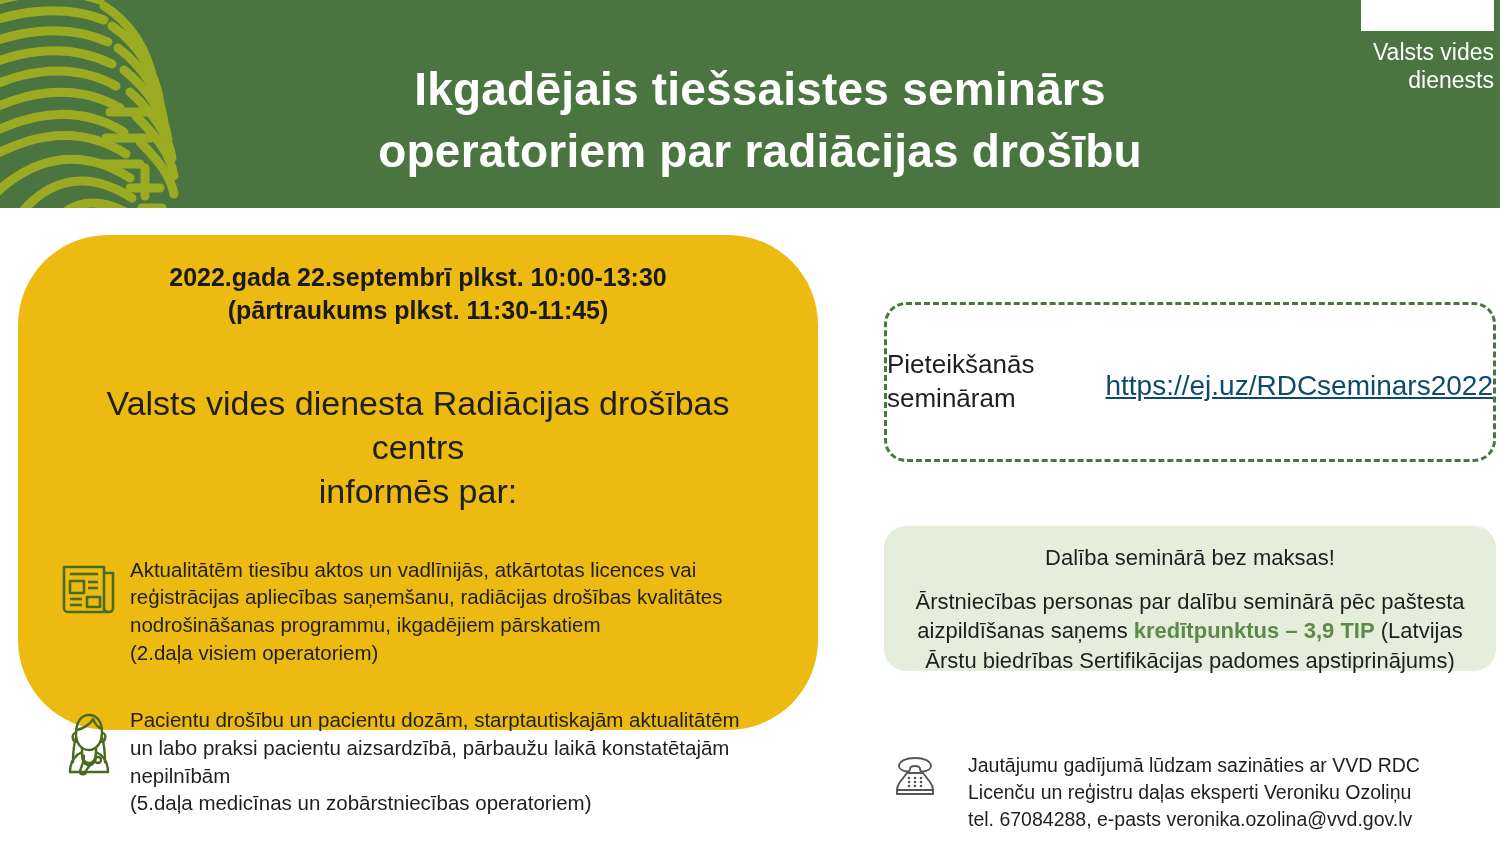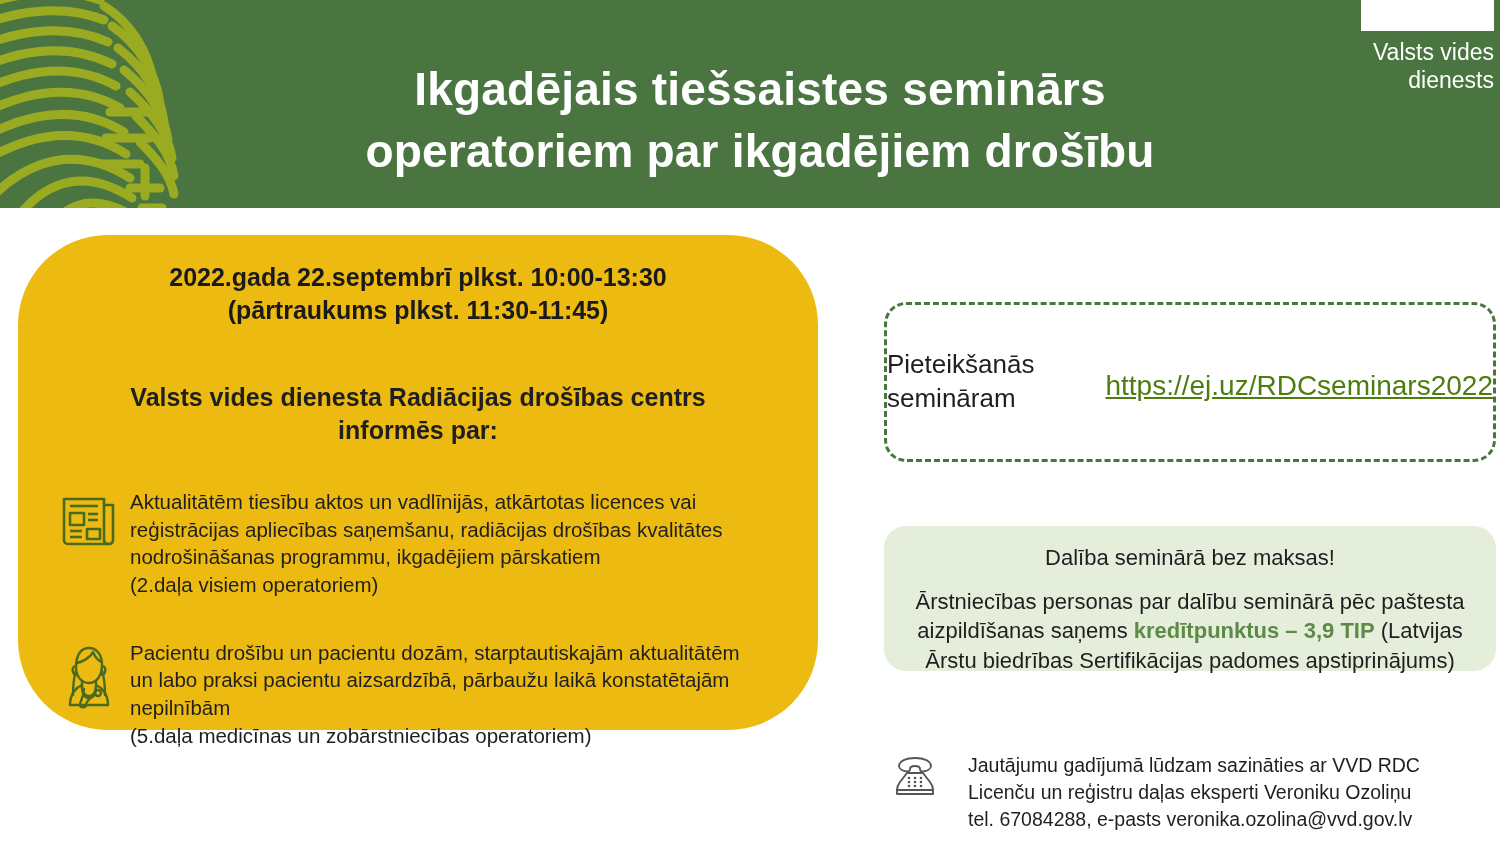--- a/index.html
+++ b/index.html
@@ -96,25 +96,24 @@
     font-weight: bold;
     font-size: 25px;
     line-height: 1.32;
     padding: 0 10px;
   }
   .ycard-date .dl { display: block; }
 
   .ycard-intro {
     text-align: center;
     color: #1f1f1f;
-    font-size: 25px;
+    font-size: 34px;
     line-height: 1.3;
     margin-top: 54px;
     padding: 0 38px;
-    font-weight: bold;
   }
   .ycard-intro .il { display: block; }
 
   .bullet-row {
     display: flex;
     align-items: flex-start;
     gap: 8px;
     margin-top: 42px;
     padding-left: 8px;
   }
@@ -150,21 +149,21 @@
     align-items: center;
     justify-content: center;
   }
   .signup-label {
     font-size: 26px;
     color: #1f1f1f;
     line-height: 1.3;
   }
   .signup-link {
     font-size: 28px;
-    color: #4d7c0f;
+    color: #0c4a6e;
     text-decoration: underline;
     line-height: 1.3;
     margin-top: 8px;
     cursor: pointer;
   }
 
   .info-box {
     position: absolute;
     left: 884px;
     top: 526px;
@@ -247,21 +246,21 @@
         <path d="M116 146 L 160 146"></path>
         <path d="M112 172 L 150 172"></path>
         <path d="M140 196 L 170 196"></path>
         <path d="M152 216 L 172 216"></path>
         <path d="M168 240 L 176 240"></path>
       </svg>
     </div>
 
     <div class="header-title">
       <span class="line">Ikgadējais tiešsaistes seminārs</span>
-      <span class="line">operatoriem par ikgadējiem drošību</span>
+      <span class="line">operatoriem par radiācijas drošību</span>
     </div>
 
     <div class="brand">
       <div class="brand-mark"></div>
       <div class="brand-name">
         <span class="bl">Valsts vides</span>
         <span class="bl">dienests</span>
       </div>
     </div>
   </div>

